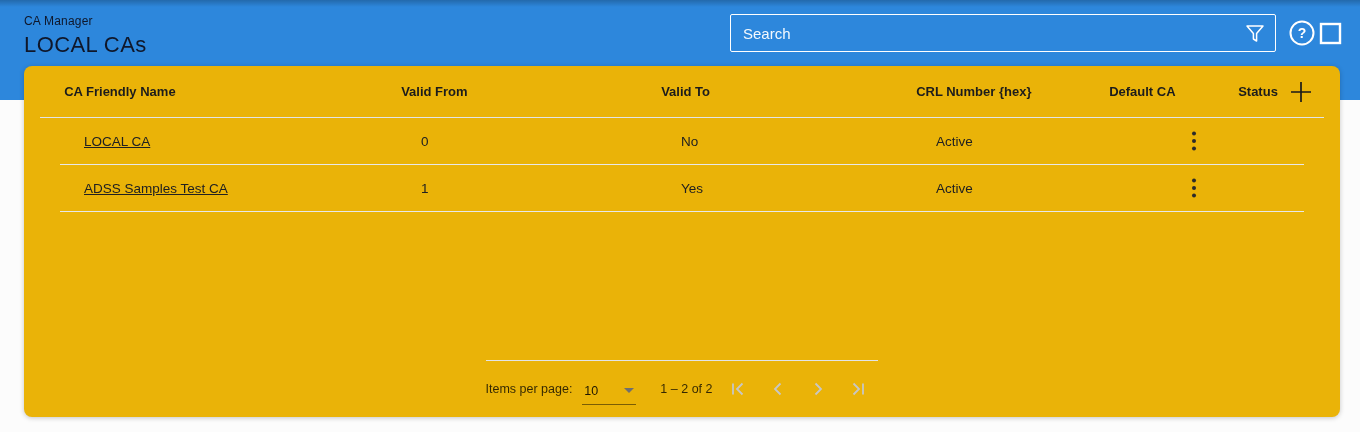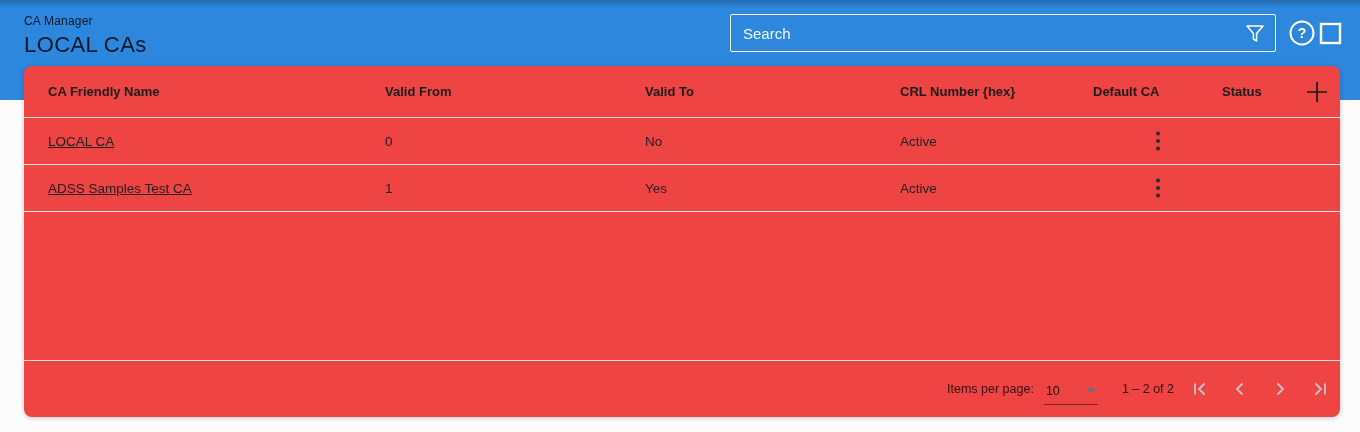--- a/index.html
+++ b/index.html
@@ -43,23 +43,23 @@
   .hdr-icon-btn {
     position:absolute; display:flex; align-items:center; justify-content:center;
     cursor:pointer;
   }
   .help-btn  { left:1288px; top:19px; width:28px; height:28px; }
   .window-btn{ left:1319px; top:22px; width:23px; height:23px; }
 
   
   .card {
     position:absolute; left:24px; top:66px; width:1316px; height:351px;
-    background:#ef4444; border-radius:8px;
+    background:#eab308; border-radius:8px;
     box-shadow:0 1px 5px rgba(0,0,0,.22);
-    display:flex; flex-direction:column; overflow:hidden;
+    display:flex; flex-direction:column; overflow:hidden;align-items:center;
   }
   .grid-row {
     display:grid;
     grid-template-columns:337px 260px 255px 193px 129px 1fr 46px;
     align-items:center;
     padding-left:24px;
   }
   .thead {
     height:52px; flex:0 0 52px;
     border-bottom:1px solid #e2e4e6;

